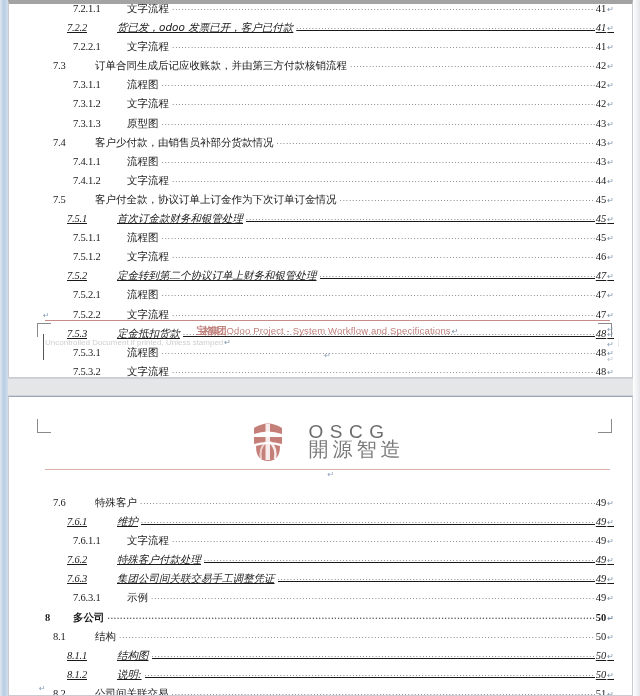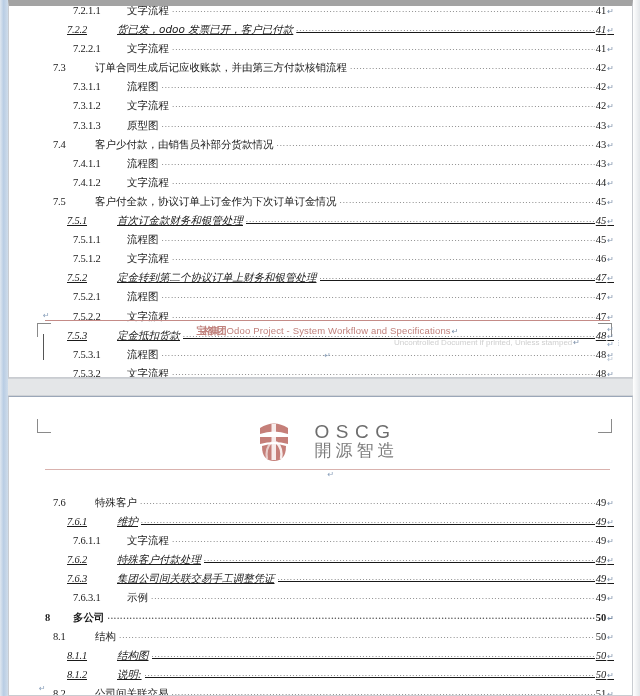--- a/index.html
+++ b/index.html
@@ -39,21 +39,21 @@
   .page {
     position: absolute;
     left: 8px;
     width: 625px;
     background: #ffffff;
     border: 1px solid #c9ccd1;
     border-top: 1px solid #9ba7b8;
     box-sizing: border-box;
     overflow: hidden;
   }
-  .page-1 { top: 0px;   height: 378px; border-top: 6px solid #a3a3a3; }
+  .page-1 { top: 0px;   height: 378px; border-top: 4px solid #a3a3a3; }
   .page-2 { top: 396px; height: 300px; }
 
   .page-gap {
     position: absolute;
     left: 8px;
     top: 378px;
     width: 625px;
     height: 18px;
     background: #e4e6e8;
     border-top: 1px solid #cfd2d6;
@@ -179,21 +179,21 @@
     display: flex;
     justify-content: space-between;
     align-items: baseline;
     font-size: 10px;
     color: #c0817c;
     font-weight: bold;
     font-family: "Liberation Sans", sans-serif;
     height: 15px;
   }
   .footer-line-3 {
-    text-align: right;
+    text-align: left;
     font-size: 8px;
     color: #cfcfcf;
     font-family: "Liberation Sans", sans-serif;
     height: 13px;
     padding-right: 30px;
   }
   .footer-line-4 {
     text-align: center;
     font-size: 8px;
     color: #8aa0bb;
@@ -242,22 +242,22 @@
     justify-content: center;
   }
   .logo-oscg {
     font-family: "Liberation Sans", sans-serif;
     font-size: 19px;
     letter-spacing: 6.5px;
     color: #6d6d6d;
     line-height: 21px;
   }
   .logo-cn {
-    font-family: Liberation Serif, serif;
-    font-size: 17px;
+    font-family: Liberation Mono, monospace;
+    font-size: 20px;
     letter-spacing: 4px;
     color: #7a7a7a;
     line-height: 18px;
   }
   .p2-rule-wrap { position: relative; margin-top: 4px; }
   .p2-rule {
     height: 0;
     border-top: 1.6px solid #d9b2ae;
   }
   .p2-rule-mark {

